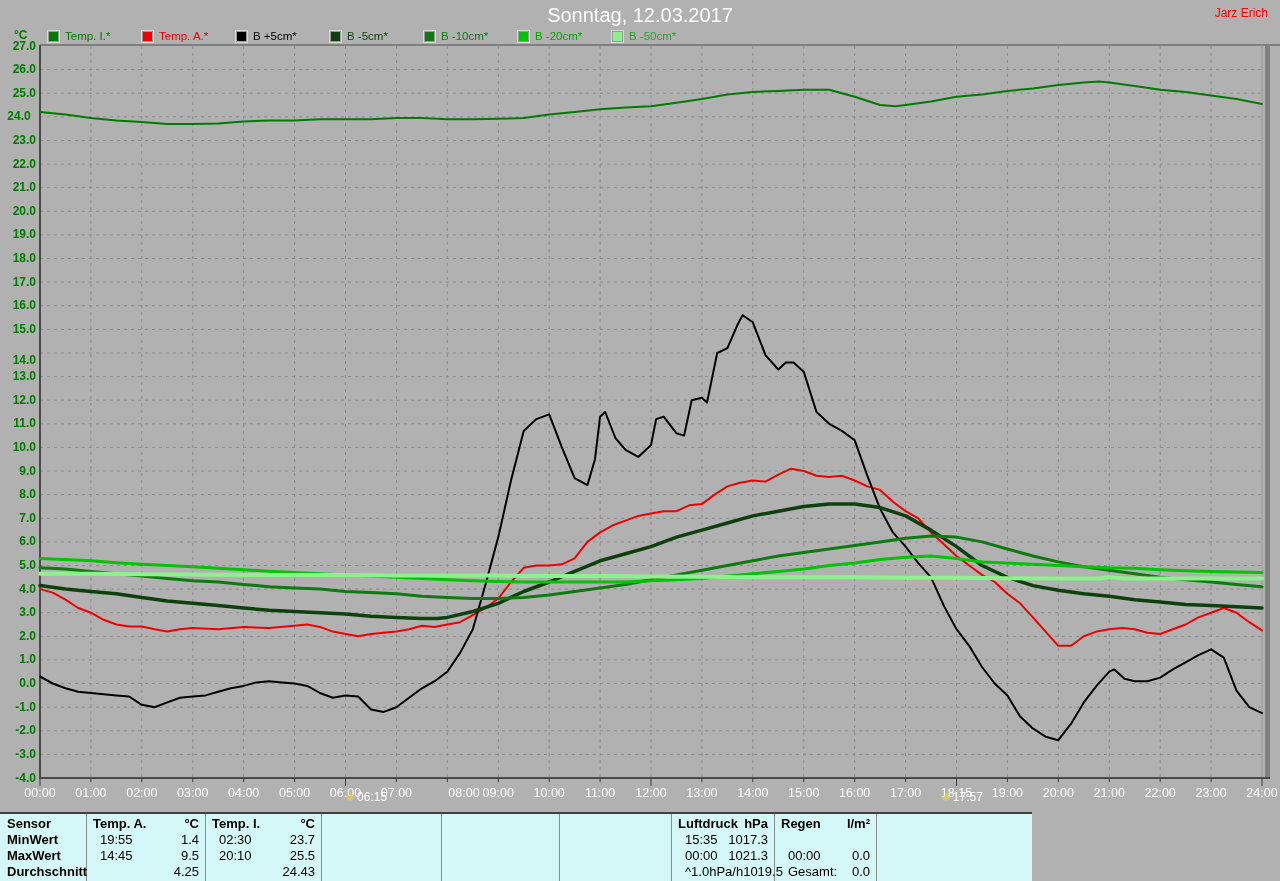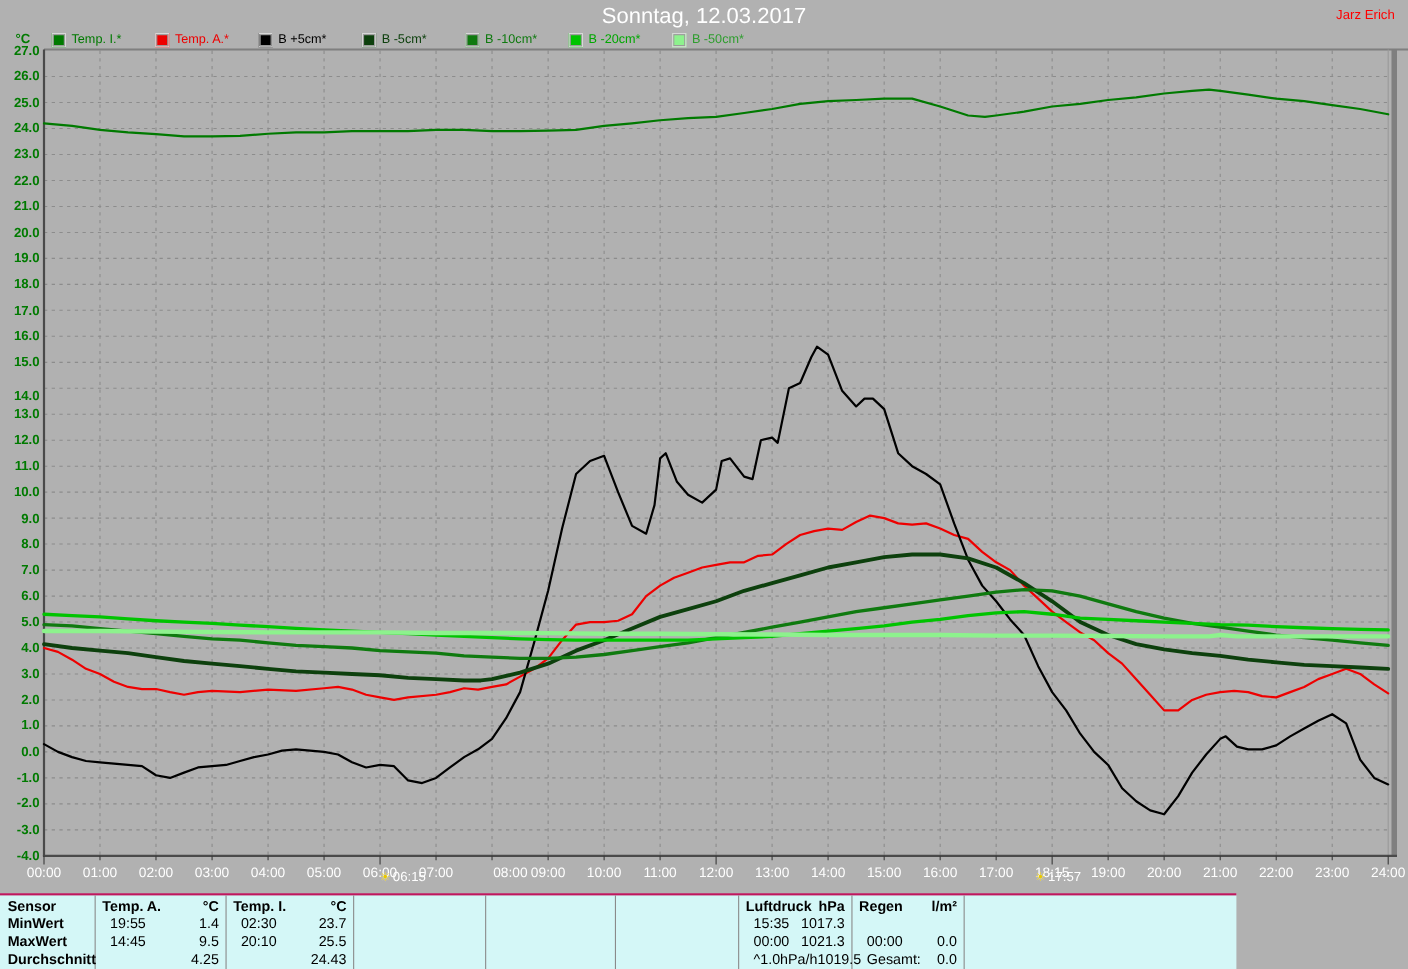--- a/index.html
+++ b/index.html
@@ -17,22 +17,22 @@
   #chart{position:absolute;left:0;top:0;}
   .ylab{position:absolute;left:2px;width:34px;text-align:right;color:#007a00;
         font-size:12px;font-weight:bold;}
   .xlab{position:absolute;top:0;width:50px;text-align:center;color:#fff;font-size:12.5px;}
   #xlabels{position:absolute;left:0;top:786px;width:1280px;height:16px;}
   #ylabels{position:absolute;left:0;top:0;width:40px;height:810px;}
   #markers{position:absolute;left:0;top:790px;width:1280px;height:16px;}
   .mark{position:absolute;display:flex;align-items:center;height:14px;}
   .micon{color:#e8c800;font-size:11px;margin-right:2px;text-shadow:0 0 1px #fff;}
   .mlab{color:#fff;font-size:12px;}
-  #table{position:absolute;left:0;top:812px;width:1124px;height:69px;background:#d4f7f7;
-         border-top:2px solid #be185d;display:flex;box-sizing:border-box;color:#000;}
+  #table{position:absolute;left:0;top:812px;width:1032px;height:69px;background:#d4f7f7;
+         border-top:2px solid #404040;display:flex;box-sizing:border-box;color:#000;}
   .tcol{height:100%;box-sizing:border-box;border-right:1px solid #8a8a8a;padding-top:2px;}
   .tcol.nosep{border-right:none;}
   .trow{height:16px;line-height:16px;font-size:13px;display:flex;
         justify-content:space-between;padding:0 6px 0 13px;white-space:nowrap;}
   .trow.head{font-weight:bold;padding-left:6px;}
   .sensor .trow{font-weight:bold;justify-content:flex-start;padding-left:7px;}
   .tfill{flex:1;}
 </style>
 </head>
 <body>
@@ -160,21 +160,21 @@
       <polyline points="40.0,676.5 52.7,683.5 65.5,688.3 78.2,691.8 90.9,693.0 116.4,695.4 129.1,696.5 141.8,704.8 154.6,707.2 167.3,702.4 180.0,697.7 192.8,696.5 205.5,695.4 218.2,691.8 230.9,688.3 243.7,685.9 256.4,682.4 269.1,681.2 281.9,682.4 294.6,683.5 307.3,685.9 320.0,693.0 332.8,697.7 345.5,695.4 358.2,696.5 371.0,709.5 383.7,711.9 396.4,707.2 409.1,697.7 421.9,688.3 434.6,681.2 447.3,671.7 460.1,652.9 472.8,629.2 485.5,584.4 498.3,537.1 511.0,480.5 523.7,430.9 536.4,419.1 549.2,414.4 561.9,447.4 574.6,478.1 587.4,485.2 595.0,459.2 600.1,416.7 605.2,412.0 615.4,438.0 625.5,449.8 638.3,456.9 651.0,445.1 656.1,419.1 663.7,416.7 676.5,433.3 684.1,435.6 691.7,400.2 701.9,397.8 707.0,402.6 717.2,353.0 727.4,348.2 737.6,324.6 742.7,315.2 752.8,322.3 765.6,355.3 778.3,369.5 785.9,362.4 793.6,362.4 803.8,371.9 816.5,412.0 829.2,423.8 841.9,430.9 854.7,440.3 867.4,475.8 880.1,508.8 892.9,532.4 905.6,546.6 918.3,563.1 931.0,577.3 943.8,605.6 956.5,629.2 969.2,645.8 982.0,667.0 994.7,683.5 1007.4,695.4 1020.1,716.6 1032.9,728.4 1045.6,736.7 1058.3,740.2 1071.1,723.7 1083.8,702.4 1096.5,685.9 1109.3,671.7 1114.3,669.4 1124.5,678.8 1134.7,681.2 1147.4,681.2 1160.2,677.6 1172.9,669.4 1185.6,662.3 1198.4,655.2 1211.1,649.3 1223.8,657.6 1236.5,690.6 1249.3,707.2 1262.0,713.1" fill="none" stroke="#000000" stroke-width="2" stroke-linejoin="round" stroke-linecap="round"></polyline>
       <polyline points="40.0,585.6 65.5,589.1 90.9,591.5 116.4,593.8 141.8,597.4 167.3,600.9 192.8,603.3 218.2,605.6 243.7,608.0 269.1,610.3 294.6,611.5 320.0,612.7 345.5,613.9 371.0,616.3 396.4,617.4 421.9,618.6 437.2,618.6 447.3,617.4 472.8,611.5 498.3,603.3 523.7,591.5 549.2,582.0 574.6,571.4 600.1,560.8 625.5,553.7 651.0,546.6 676.5,537.1 701.9,530.1 727.4,523.0 752.8,515.9 778.3,511.2 803.8,506.5 829.2,504.1 854.7,504.1 880.1,507.6 905.6,515.9 931.0,530.1 956.5,546.6 982.0,565.5 1007.4,577.3 1032.9,585.6 1058.3,590.3 1083.8,593.8 1109.3,596.2 1134.7,599.7 1160.2,602.1 1185.6,604.4 1211.1,605.6 1236.5,606.8 1262.0,608.0" fill="none" stroke="#0d400d" stroke-width="3.5" stroke-linejoin="round" stroke-linecap="round"></polyline>
       <polyline points="40.0,567.8 65.5,569.0 90.9,571.4 116.4,573.7 141.8,576.1 167.3,578.5 192.8,580.8 218.2,582.0 243.7,584.4 269.1,586.7 294.6,587.9 320.0,589.1 345.5,591.5 371.0,592.6 396.4,593.8 421.9,596.2 447.3,597.4 472.8,598.5 498.3,598.5 523.7,597.4 549.2,595.0 574.6,591.5 600.1,587.9 625.5,584.4 651.0,579.7 676.5,574.9 701.9,570.2 727.4,565.5 752.8,560.8 778.3,556.0 803.8,552.5 829.2,549.0 854.7,545.4 880.1,541.9 905.6,538.3 931.0,536.0 956.5,537.1 982.0,541.9 1007.4,549.0 1032.9,556.0 1058.3,561.9 1083.8,566.7 1109.3,570.2 1134.7,573.7 1160.2,577.3 1185.6,579.7 1211.1,582.0 1236.5,584.4 1262.0,586.7" fill="none" stroke="#0f7a0f" stroke-width="3" stroke-linejoin="round" stroke-linecap="round"></polyline>
       <polyline points="40.0,558.4 65.5,559.6 90.9,560.8 116.4,562.7 141.8,564.3 167.3,565.5 192.8,566.7 218.2,568.3 243.7,569.7 269.1,571.2 294.6,572.6 320.0,573.7 345.5,574.9 371.0,576.1 396.4,577.3 421.9,578.5 447.3,579.7 472.8,580.8 498.3,581.5 523.7,582.0 549.2,582.0 574.6,582.0 600.1,582.0 625.5,582.0 651.0,580.8 676.5,579.7 701.9,578.5 727.4,576.1 752.8,573.7 778.3,571.4 803.8,569.0 829.2,565.5 854.7,563.1 880.1,559.6 905.6,557.2 931.0,556.0 956.5,558.4 982.0,561.9 1007.4,563.1 1032.9,564.3 1058.3,565.5 1083.8,566.7 1109.3,567.8 1134.7,568.3 1160.2,569.7 1185.6,570.7 1211.1,571.4 1236.5,572.1 1262.0,572.6" fill="none" stroke="#00c400" stroke-width="3" stroke-linejoin="round" stroke-linecap="round"></polyline>
       <polyline points="40.0,573.7 90.9,573.7 141.8,574.2 192.8,574.5 243.7,574.9 294.6,574.9 345.5,574.9 396.4,575.4 447.3,575.4 498.3,575.6 549.2,576.1 600.1,576.1 651.0,576.6 701.9,576.8 752.8,577.3 803.8,577.3 854.7,577.3 905.6,577.8 956.5,577.8 1007.4,578.2 1058.3,578.5 1099.1,578.5 1109.3,577.3 1124.5,578.5 1160.2,578.5 1211.1,578.5 1262.0,578.5" fill="none" stroke="#8df28d" stroke-width="4" stroke-linejoin="round" stroke-linecap="round"></polyline>
     </svg>
   <div id="ylabels">
       <div class="ylab" style="top: 38.5px;">27.0</div>
       <div class="ylab" style="top: 62.1129px;">26.0</div>
       <div class="ylab" style="top: 85.7258px;">25.0</div>
-      <div class="ylab" style="top: 109.339px;">24.0</div>
+      <div class="ylab" style="top: 109.339px; text-align: center;">24.0</div>
       <div class="ylab" style="top: 132.952px;">23.0</div>
       <div class="ylab" style="top: 156.565px;">22.0</div>
       <div class="ylab" style="top: 180.177px;">21.0</div>
       <div class="ylab" style="top: 203.79px;">20.0</div>
       <div class="ylab" style="top: 227.403px;">19.0</div>
       <div class="ylab" style="top: 251.016px;">18.0</div>
       <div class="ylab" style="top: 274.629px;">17.0</div>
       <div class="ylab" style="top: 298.242px;">16.0</div>
       <div class="ylab" style="top: 321.855px;">15.0</div>
       <div class="ylab" style="top: 353px;">14.0</div>

